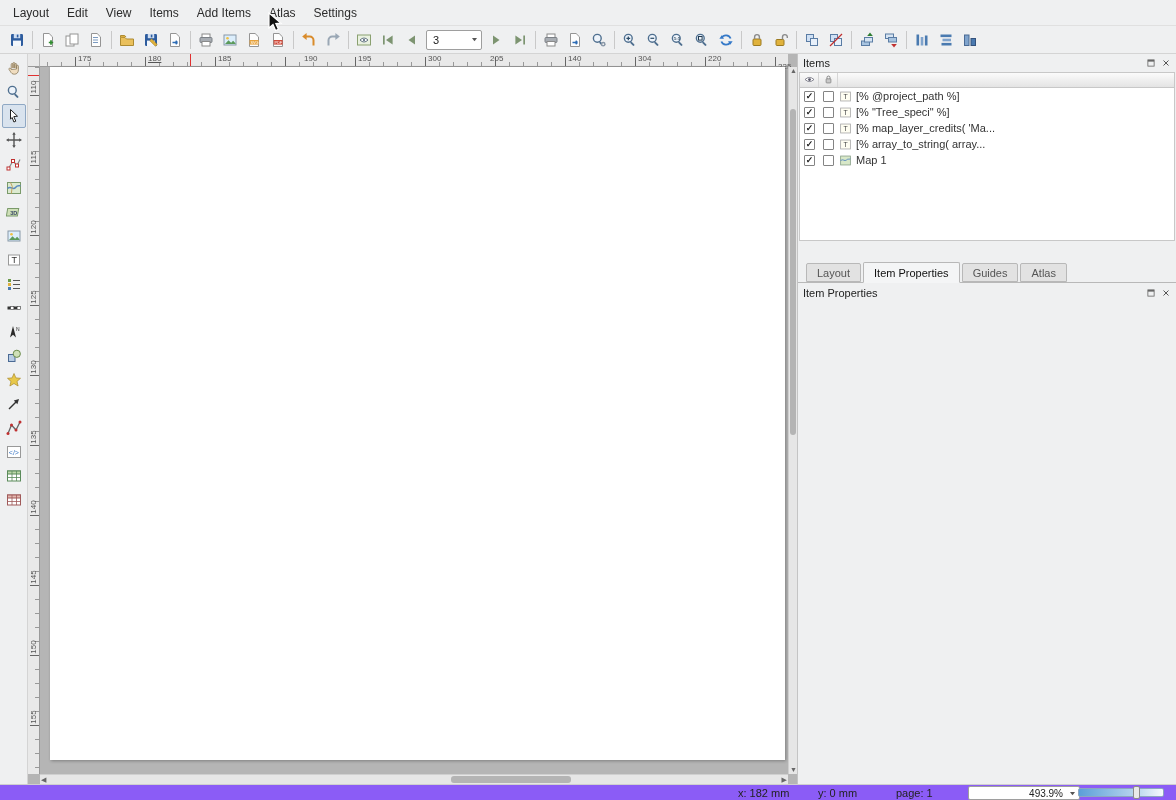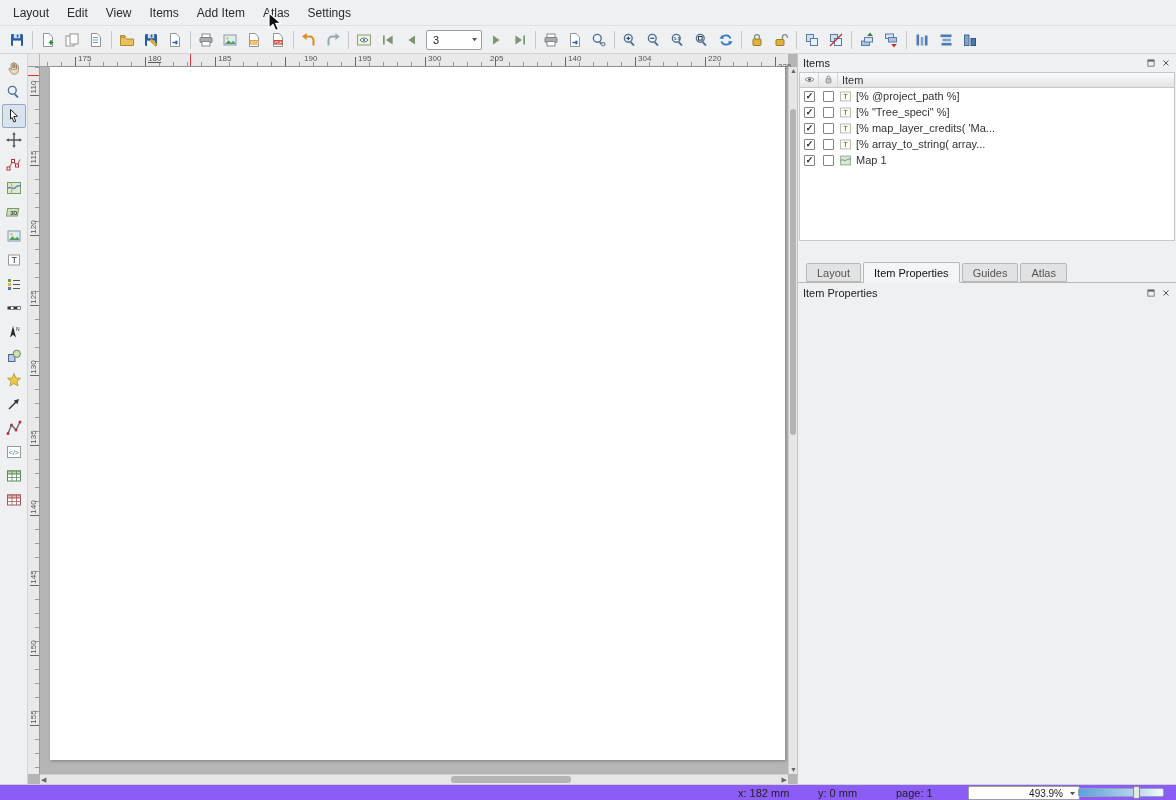--- a/index.html
+++ b/index.html
@@ -96,21 +96,21 @@
 .mouse-cursor{position:absolute;left:268px;top:12px;z-index:99;pointer-events:none}
 </style>
 </head>
 <body>
 
 <div class="menubar" id="menubar">
     <div class="menu-item">Layout</div>
     <div class="menu-item">Edit</div>
     <div class="menu-item">View</div>
     <div class="menu-item">Items</div>
-    <div class="menu-item">Add Item</div>
+    <div class="menu-item">Add Items</div>
     <div class="menu-item">Atlas</div>
     <div class="menu-item">Settings</div>
   </div>
 
 <div class="toolbar" id="toolbar">
     <div class="tbtn">
       <span class="icn">
         <svg xmlns="http://www.w3.org/2000/svg" width="16" height="16" viewBox="0 0 16 16">
           <rect x="2" y="2" width="12" height="12" rx="1.2" fill="#2d5c9e"></rect>
           <rect x="4.8" y="2" width="6.4" height="4.2" fill="#cfdef2"></rect>
@@ -689,21 +689,20 @@
               <path d="M1.5 8q6.5-6 13 0q-6.5 6-13 0z" fill="#fff" stroke="#556"></path>
               <circle cx="8" cy="8" r="2" fill="#556"></circle>
             </svg></span>
       </div>
       <div class="it-h2">
         <span><svg xmlns="http://www.w3.org/2000/svg" width="11" height="11" viewBox="0 0 16 16">
               <rect x="4.5" y="7" width="7" height="6" rx="1" fill="#c9c9c9" stroke="#777"></rect>
               <path d="M5.8 7V5.2a2.2 2.2 0 0 1 4.4 0V7" fill="none" stroke="#777" stroke-width="1.3"></path>
             </svg></span>
       </div>
-      <div class="it-h3">Item</div>
     </div>
     <div class="it-body" id="itemsbody">
         <div class="it-row">
           <div class="c1">
             <div class="cbx">✓</div>
           </div>
           <div class="c2">
             <div class="cbx"></div>
           </div>
           <span class="it-icon">

